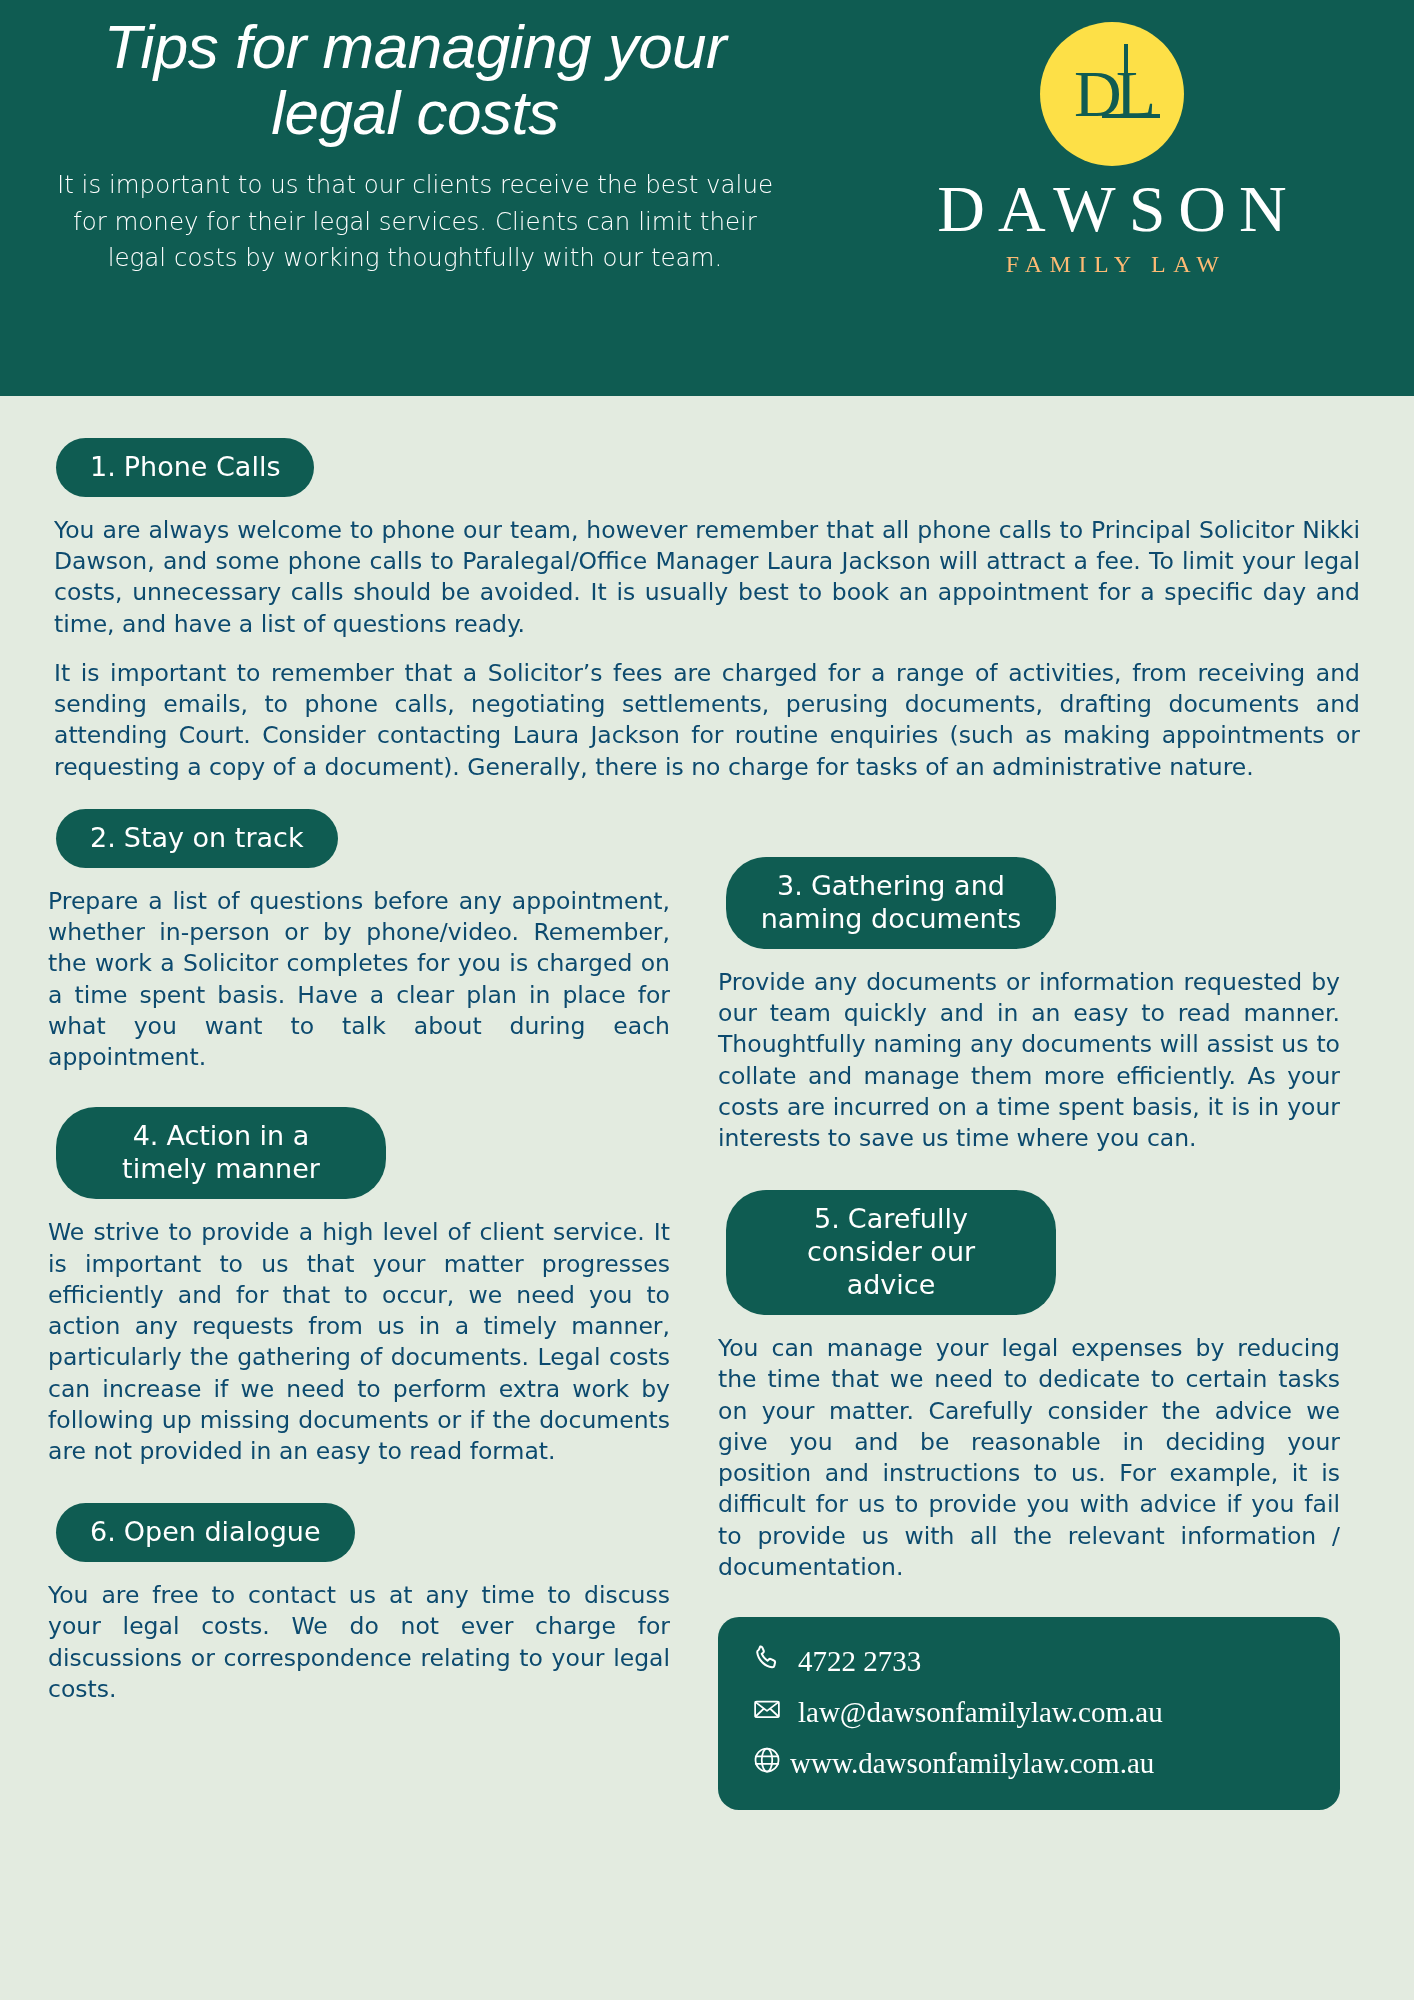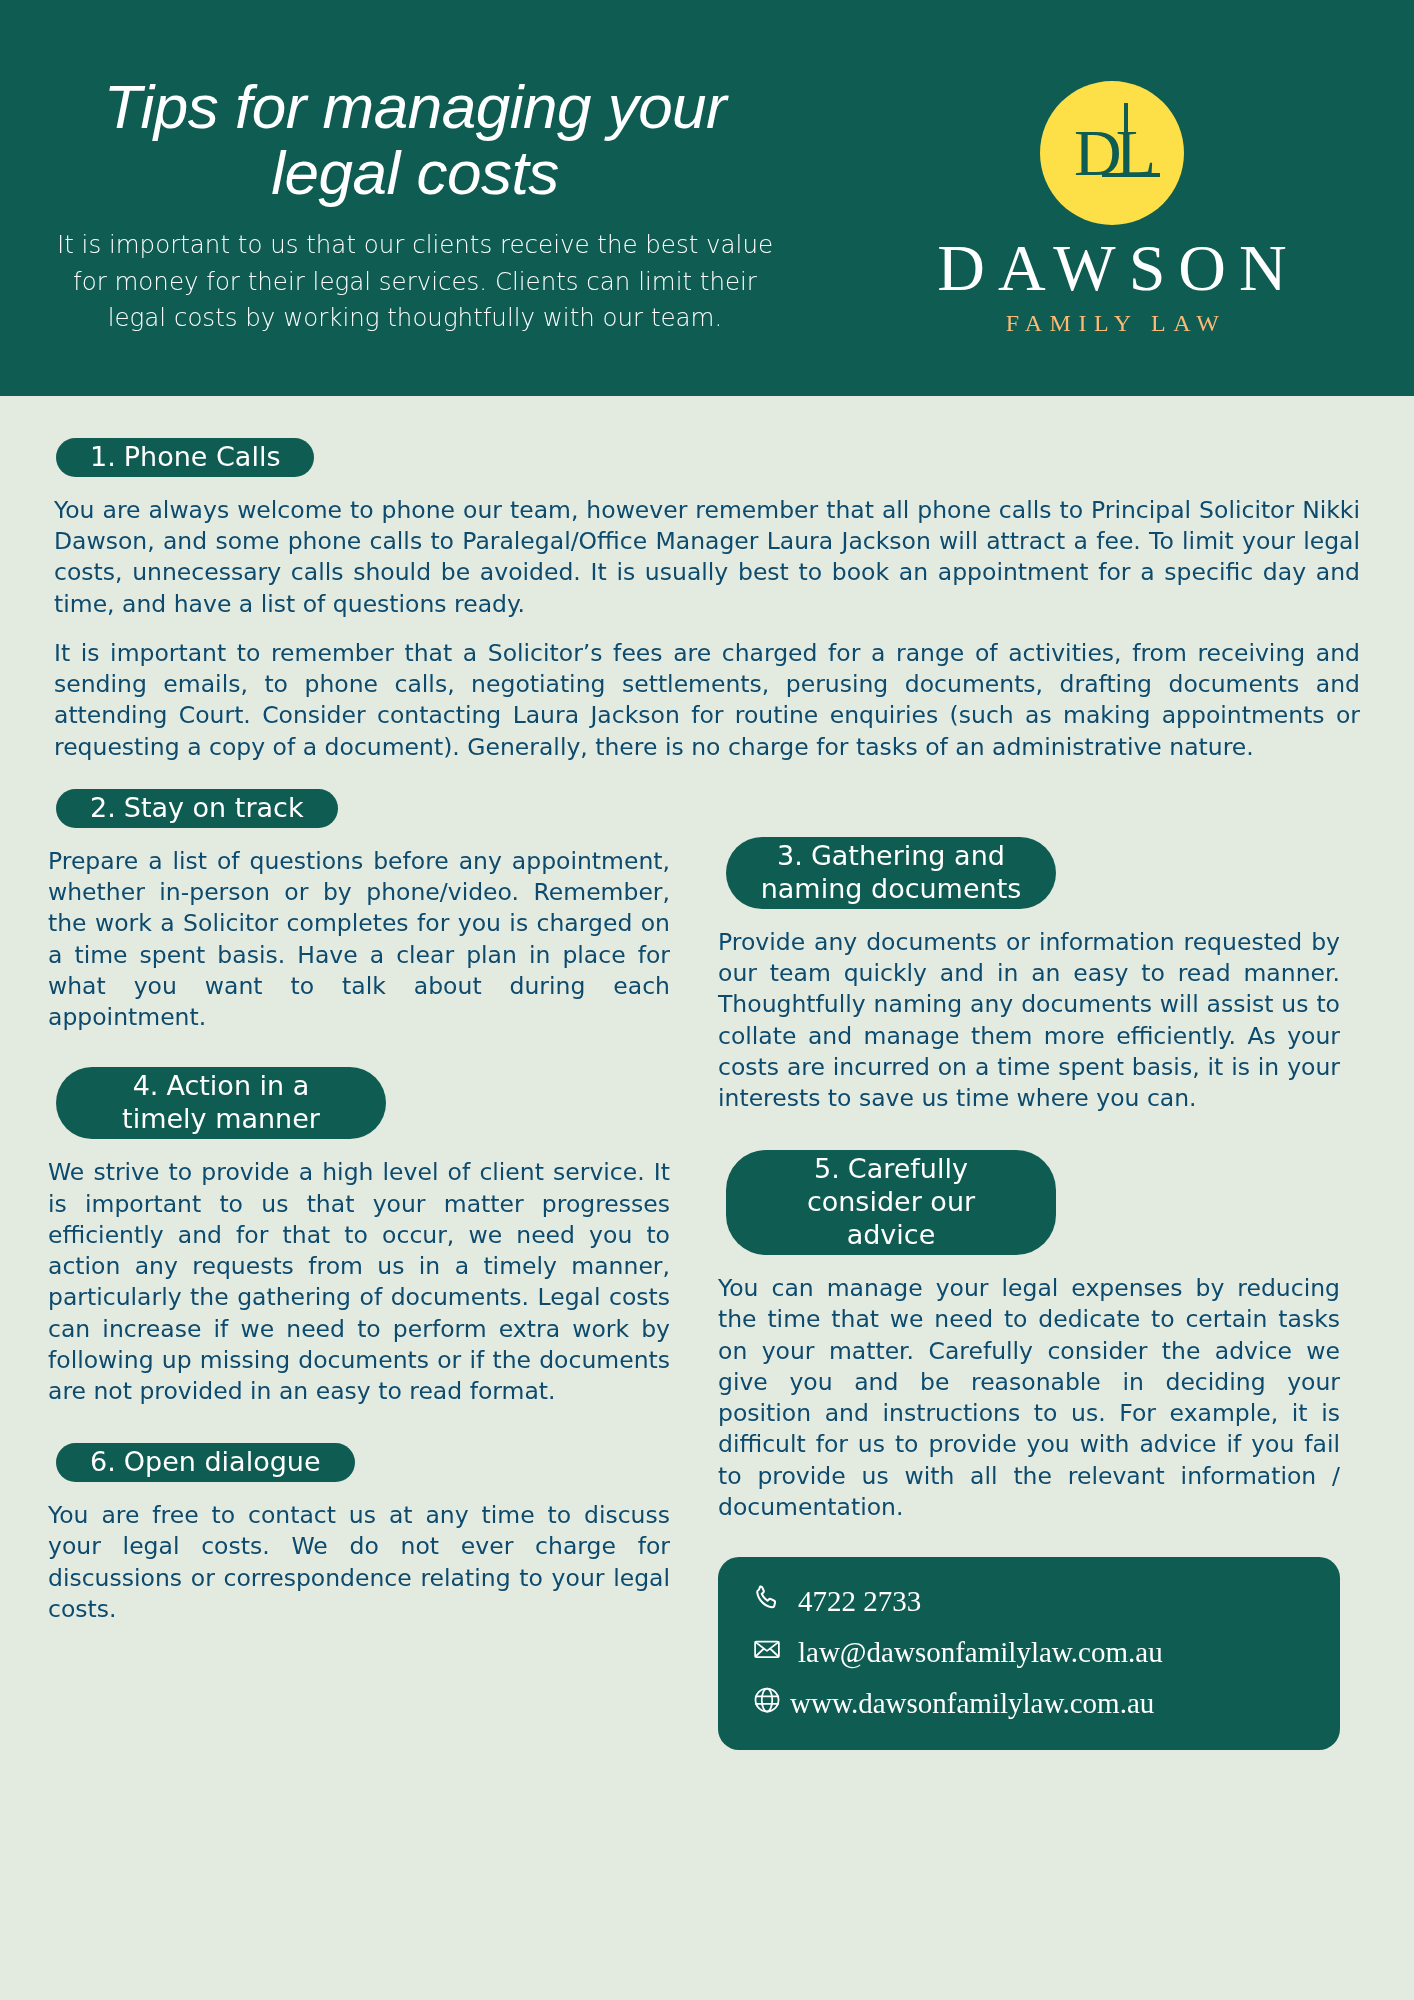--- a/index.html
+++ b/index.html
@@ -25,21 +25,21 @@
   .header {
     position: relative;
     height: 396px;
     background: #0f5c52;
     padding: 0;
     overflow: hidden;
   }
   .header-inner {
     display: flex;
     height: 100%;
-    align-items: center;
+    align-items: flex-start;
   }
   .header-left {
     width: 810px;
     padding: 14px 0 0 40px;
     box-sizing: border-box;
   }
   .title {
     color: #ffffff;
     font-style: italic;
     font-weight: normal;
@@ -114,21 +114,21 @@
   
   .content {
     position: relative;
     padding: 0 48px;
   }
   .pill {
     display: inline-block;
     background: #0f5c52;
     color: #ffffff;
     border-radius: 40px;
-    padding: 3px 34px;
+    padding: 13px 34px;
     font-size: 27px;
     line-height: 1.22;
     font-family: "DejaVu Sans", sans-serif;
     font-weight: 400;
     text-align: center;
     box-sizing: border-box;
   }
   .pill .num { margin-right: 8px; }
   p.body {
     color: #0c4a6e;

